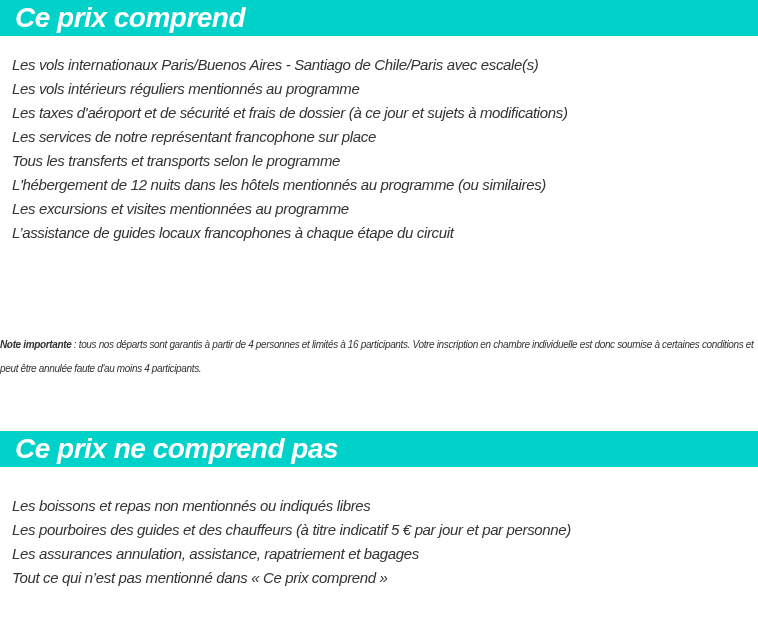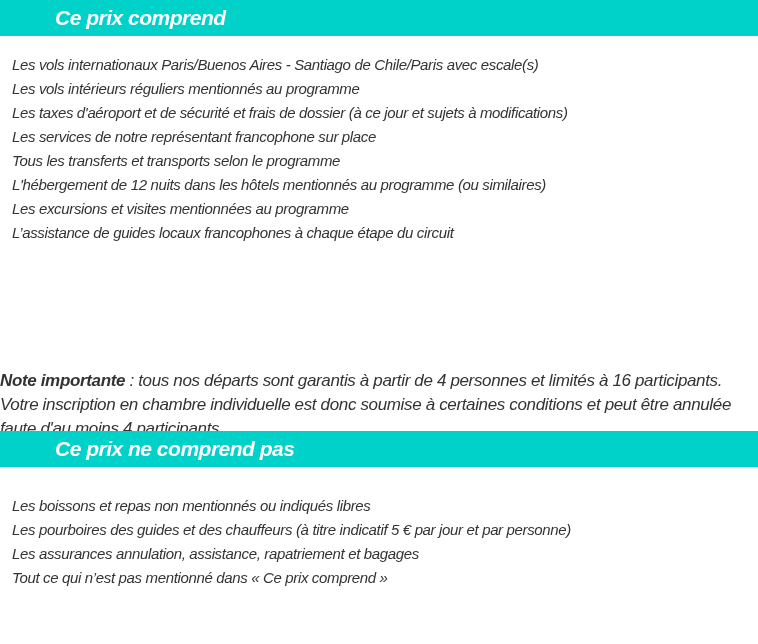--- a/index.html
+++ b/index.html
@@ -19,47 +19,45 @@
       height: 36px;
       width: 758px;
       display: flex;
       align-items: center;
       padding-left: 15px;
     }
     .section-header h2 {
       color: #ffffff;
       font-style: italic;
       font-weight: bold;
-      font-size: 21px;
+      font-size: 28px;
       letter-spacing: -0.5px;
       line-height: 36px;
-      margin-left: 40px;
     }
     .list {
       list-style: none;
       padding-left: 12px;
     }
     .list li {
       font-style: italic;
       font-size: 15px;
       line-height: 24px;
       letter-spacing: -0.35px;
       white-space: nowrap;
       color: #333333;
     }
     #section-included { position: absolute; top: 0; left: 0; }
     #included-list { position: absolute; top: 53px; left: 0; }
     #note { position: absolute; top: 333px; left: 0; width: 758px; }
     #note p {
       font-style: italic;
-      font-size: 17px;
+      font-size: 10px;
       line-height: 24px;
       letter-spacing: -0.35px;
       color: #333333;
-      margin-top: 36px;
     }
     #note strong { font-weight: bold; }
     #section-excluded { position: absolute; top: 431px; left: 0; }
     #excluded-list { position: absolute; top: 494px; left: 0; }
   </style>
 </head>
 <body>
 
 <div id="section-included" class="section-header">
   <h2>Ce prix comprend</h2>

